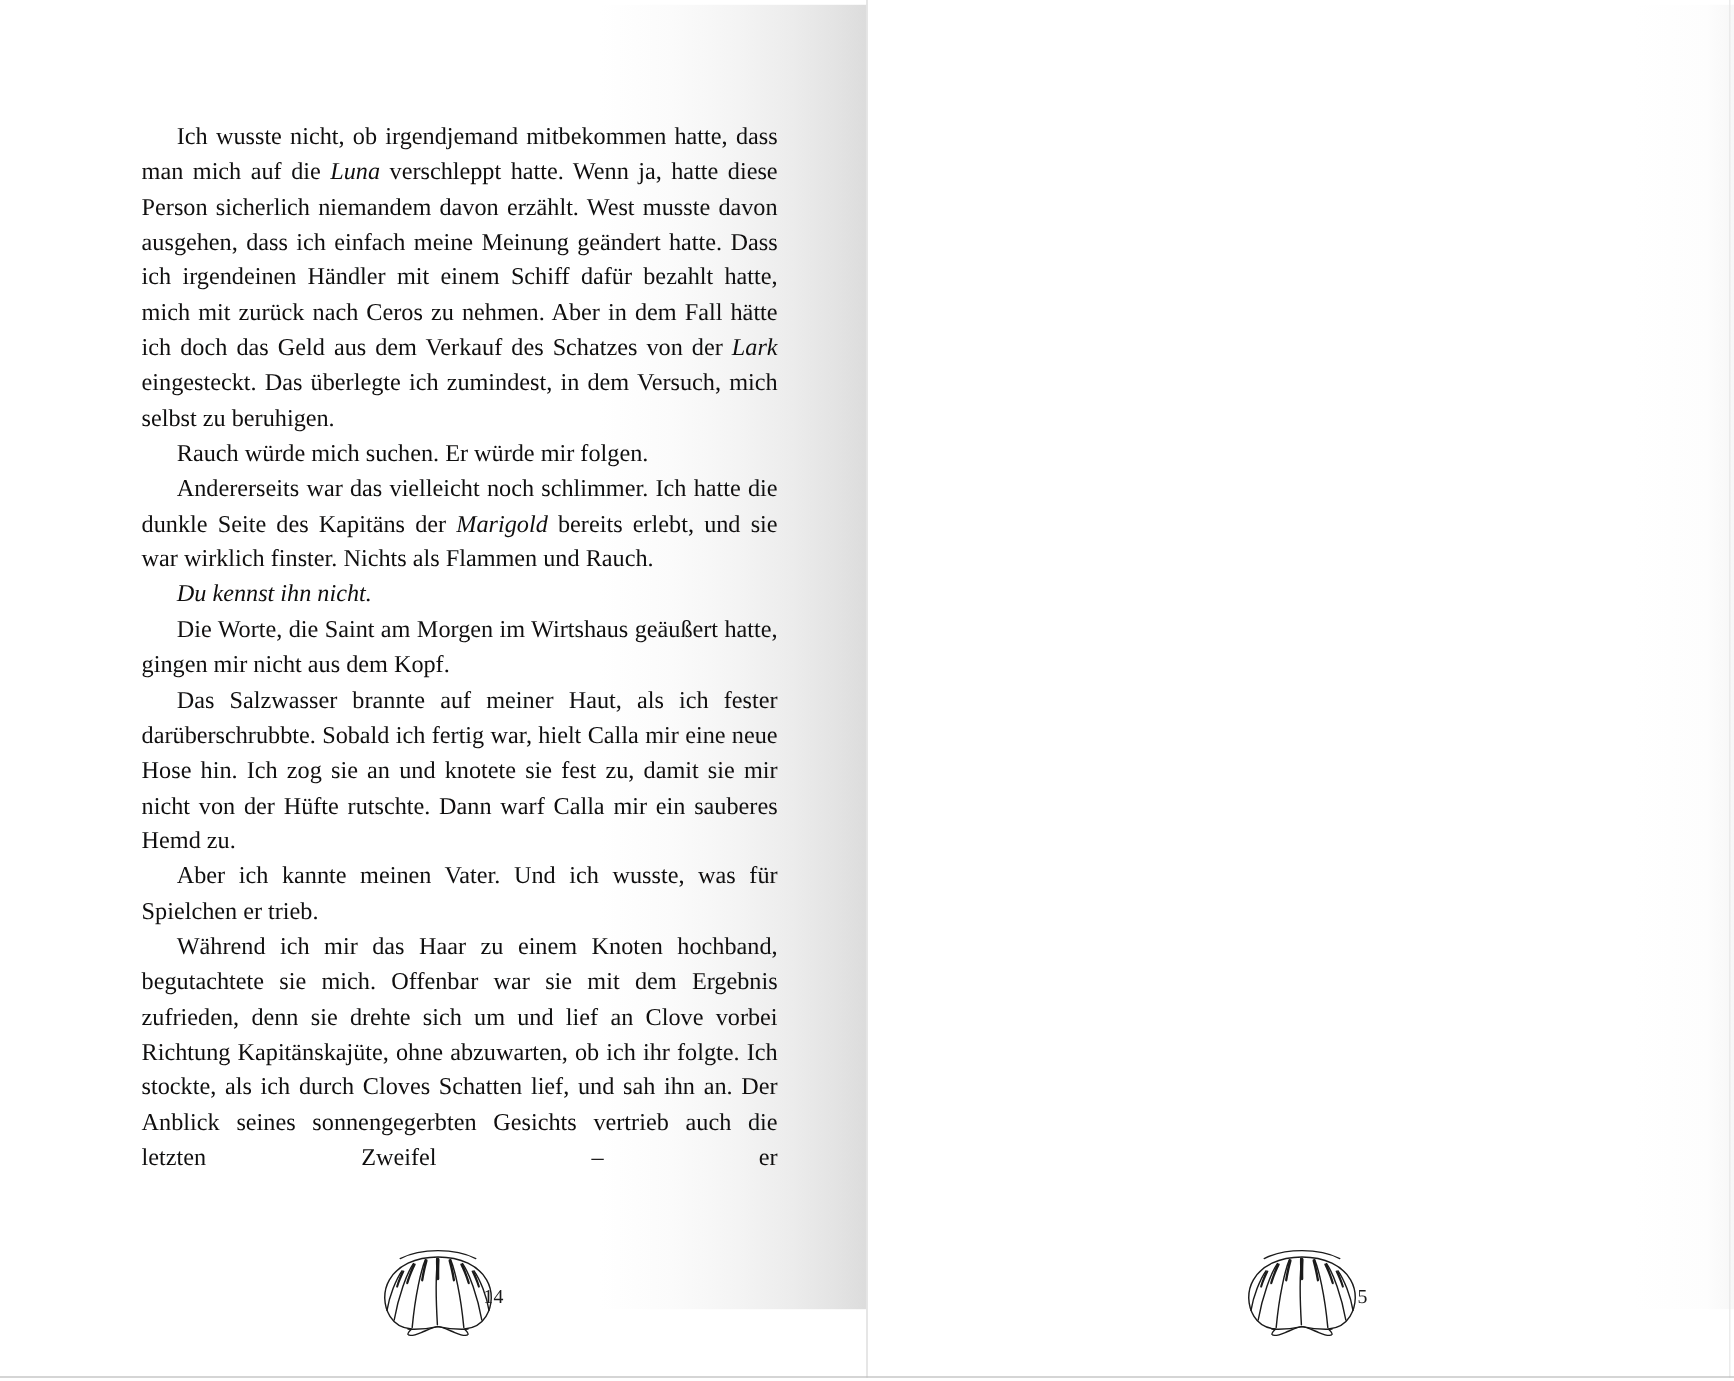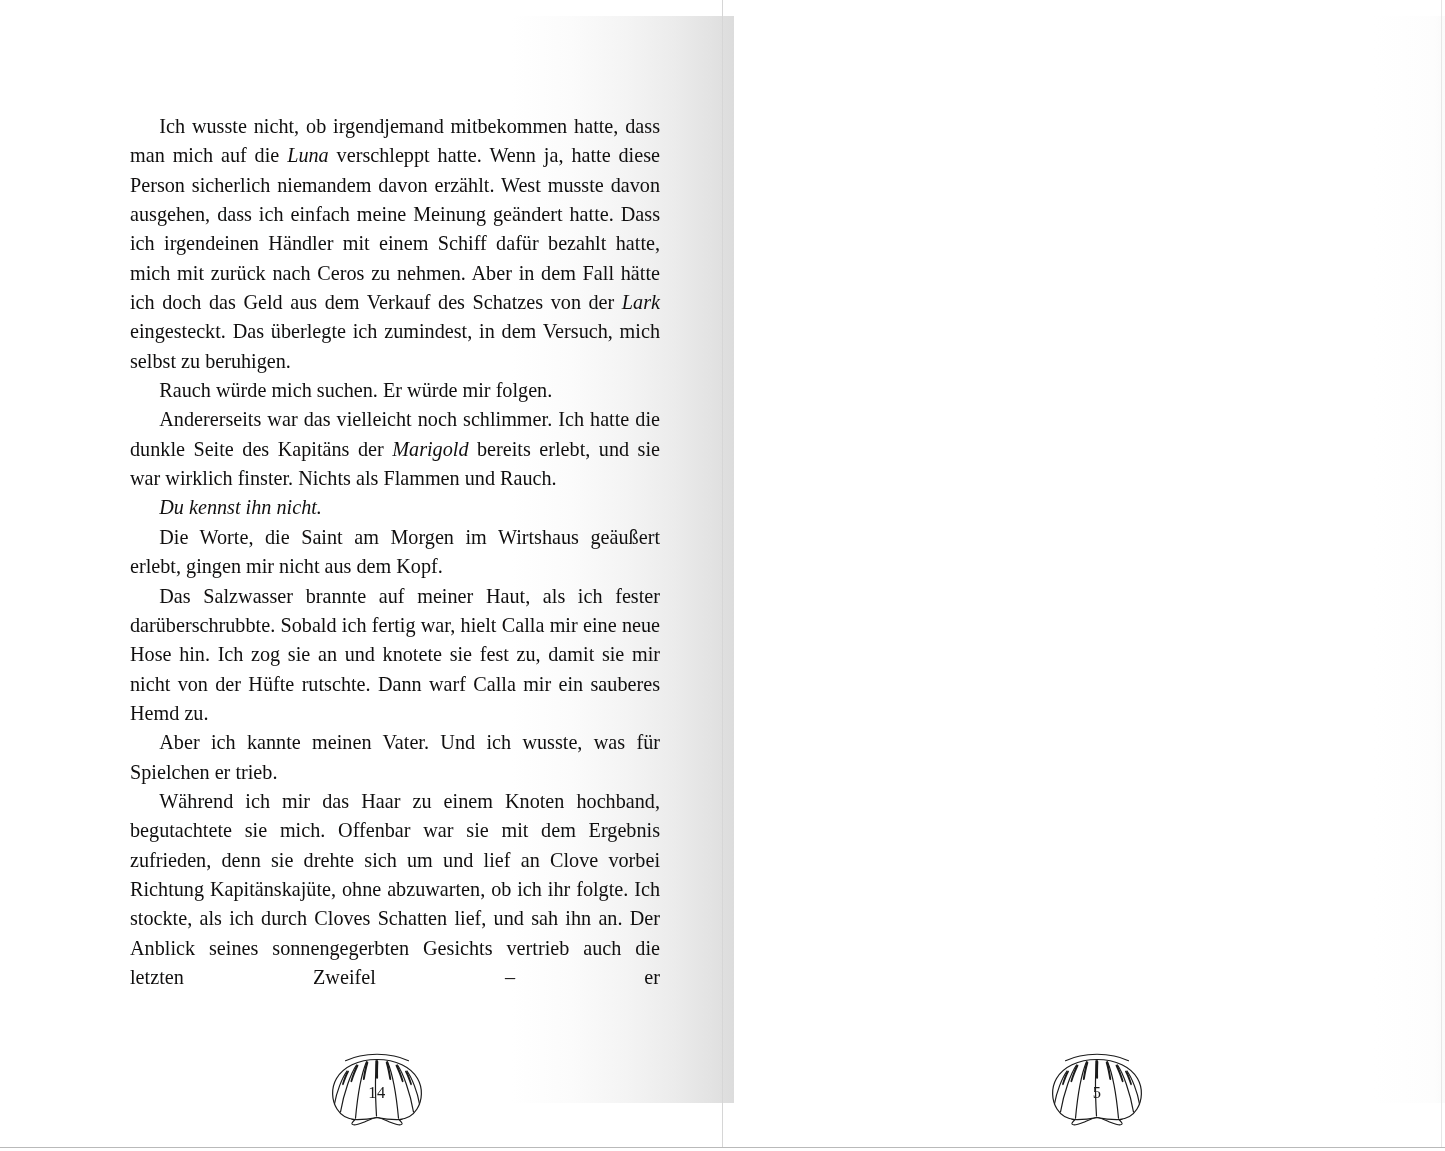--- a/index.html
+++ b/index.html
@@ -18,24 +18,23 @@
   #book-spread {
     position: relative;
     width: 1445px;
     height: 1151px;
     background: #ffffff;
   }
 
   
   .page {
     position: absolute;
-    top: 16px;
+    top: 4px;
     height: 1087px;
     background: #ffffff;
-    margin-left: 12px;
   }
   .page-left {
     left: 0;
     width: 722px;
     
     background: linear-gradient(to right,
         #ffffff 0px,
         #ffffff 500px,
         #fbfbfb 560px,
         #f4f4f4 615px,
@@ -122,39 +121,39 @@
   .folio svg {
     display: block;
     width: 110px;
     height: 78px;
   }
   .folio-number {
     position: absolute;
     left: 0;
     top: 35px;
     width: 110px;
-    text-align: center;
+    text-align: right;
     font-size: 16.5px;
     line-height: 16.5px;
     color: #1a1a1a;
     letter-spacing: 0.4px;
   }
 </style>
 </head>
 <body>
 
 <div id="book-spread">
 
   <div class="page page-left">
     <div class="text-column col-left">
         <p>Ich wusste nicht, ob irgendjemand mitbekommen hatte, dass man mich auf die <em>Luna</em> verschleppt hatte. Wenn ja, hatte diese Person sicherlich niemandem davon erzählt. West musste davon ausgehen, dass ich einfach meine Meinung geändert hatte. Dass ich irgendeinen Händler mit einem Schiff dafür bezahlt hatte, mich mit zurück nach Ceros zu nehmen. Aber in dem Fall hätte ich doch das Geld aus dem Verkauf des Schatzes von der <em>Lark</em> eingesteckt. Das überlegte ich zumindest, in dem Versuch, mich selbst zu beruhigen.</p>
         <p>Rauch würde mich suchen. Er würde mir folgen.</p>
         <p>Andererseits war das vielleicht noch schlimmer. Ich hatte die dunkle Seite des Kapitäns der <em>Marigold</em> bereits erlebt, und sie war wirklich finster. Nichts als Flammen und Rauch.</p>
         <p><em>Du kennst ihn nicht.</em></p>
-        <p>Die Worte, die Saint am Morgen im Wirtshaus geäußert erlebt, gingen mir nicht aus dem Kopf.</p>
+        <p>Die Worte, die Saint am Morgen im Wirtshaus geäußert hatte, gingen mir nicht aus dem Kopf.</p>
         <p>Das Salzwasser brannte auf meiner Haut, als ich fester darüberschrubbte. Sobald ich fertig war, hielt Calla mir eine neue Hose hin. Ich zog sie an und knotete sie fest zu, damit sie mir nicht von der Hüfte rutschte. Dann warf Calla mir ein sauberes Hemd zu.</p>
         <p>Aber ich kannte meinen Vater. Und ich wusste, was für Spielchen er trieb.</p>
         <p class="full-justify">Während ich mir das Haar zu einem Knoten hochband, begutachtete sie mich. Offenbar war sie mit dem Ergebnis zufrieden, denn sie drehte sich um und lief an Clove vorbei Richtung Kapitänskajüte, ohne abzuwarten, ob ich ihr folgte. Ich stockte, als ich durch Cloves Schatten lief, und sah ihn an. Der Anblick seines sonnengegerbten Gesichts vertrieb auch die letzten Zweifel – er</p>
       </div>
     <div class="folio folio-left">
       <svg viewBox="0 0 110 78" xmlns="http://www.w3.org/2000/svg">
         <g fill="none" stroke="#1b1b1b" stroke-width="1.2" stroke-linecap="round" stroke-linejoin="round">
           <path d="M55 9.5 C 36 9.5 21 17 14.5 28.5 C 9 38 9.5 50 15 59 C 19 65.5 26 69 33 69.5 C 31 71.5 29.5 73 30 74 C 31 75.5 36 74.5 41 72.5 C 47 70 52 67.5 55 67.5 C 58 67.5 63 70 69 72.5 C 74 74.5 79 75.5 80 74 C 80.5 73 79 71.5 77 69.5 C 84 69 91 65.5 95 59 C 100.5 50 101 38 95.5 28.5 C 89 17 74 9.5 55 9.5 Z"></path>
           <path d="M55 10.5 C 53.5 19 53 40 54.5 66"></path>
           <path d="M44.5 11.7 C 41 20 36 41 33.5 68.2"></path>

